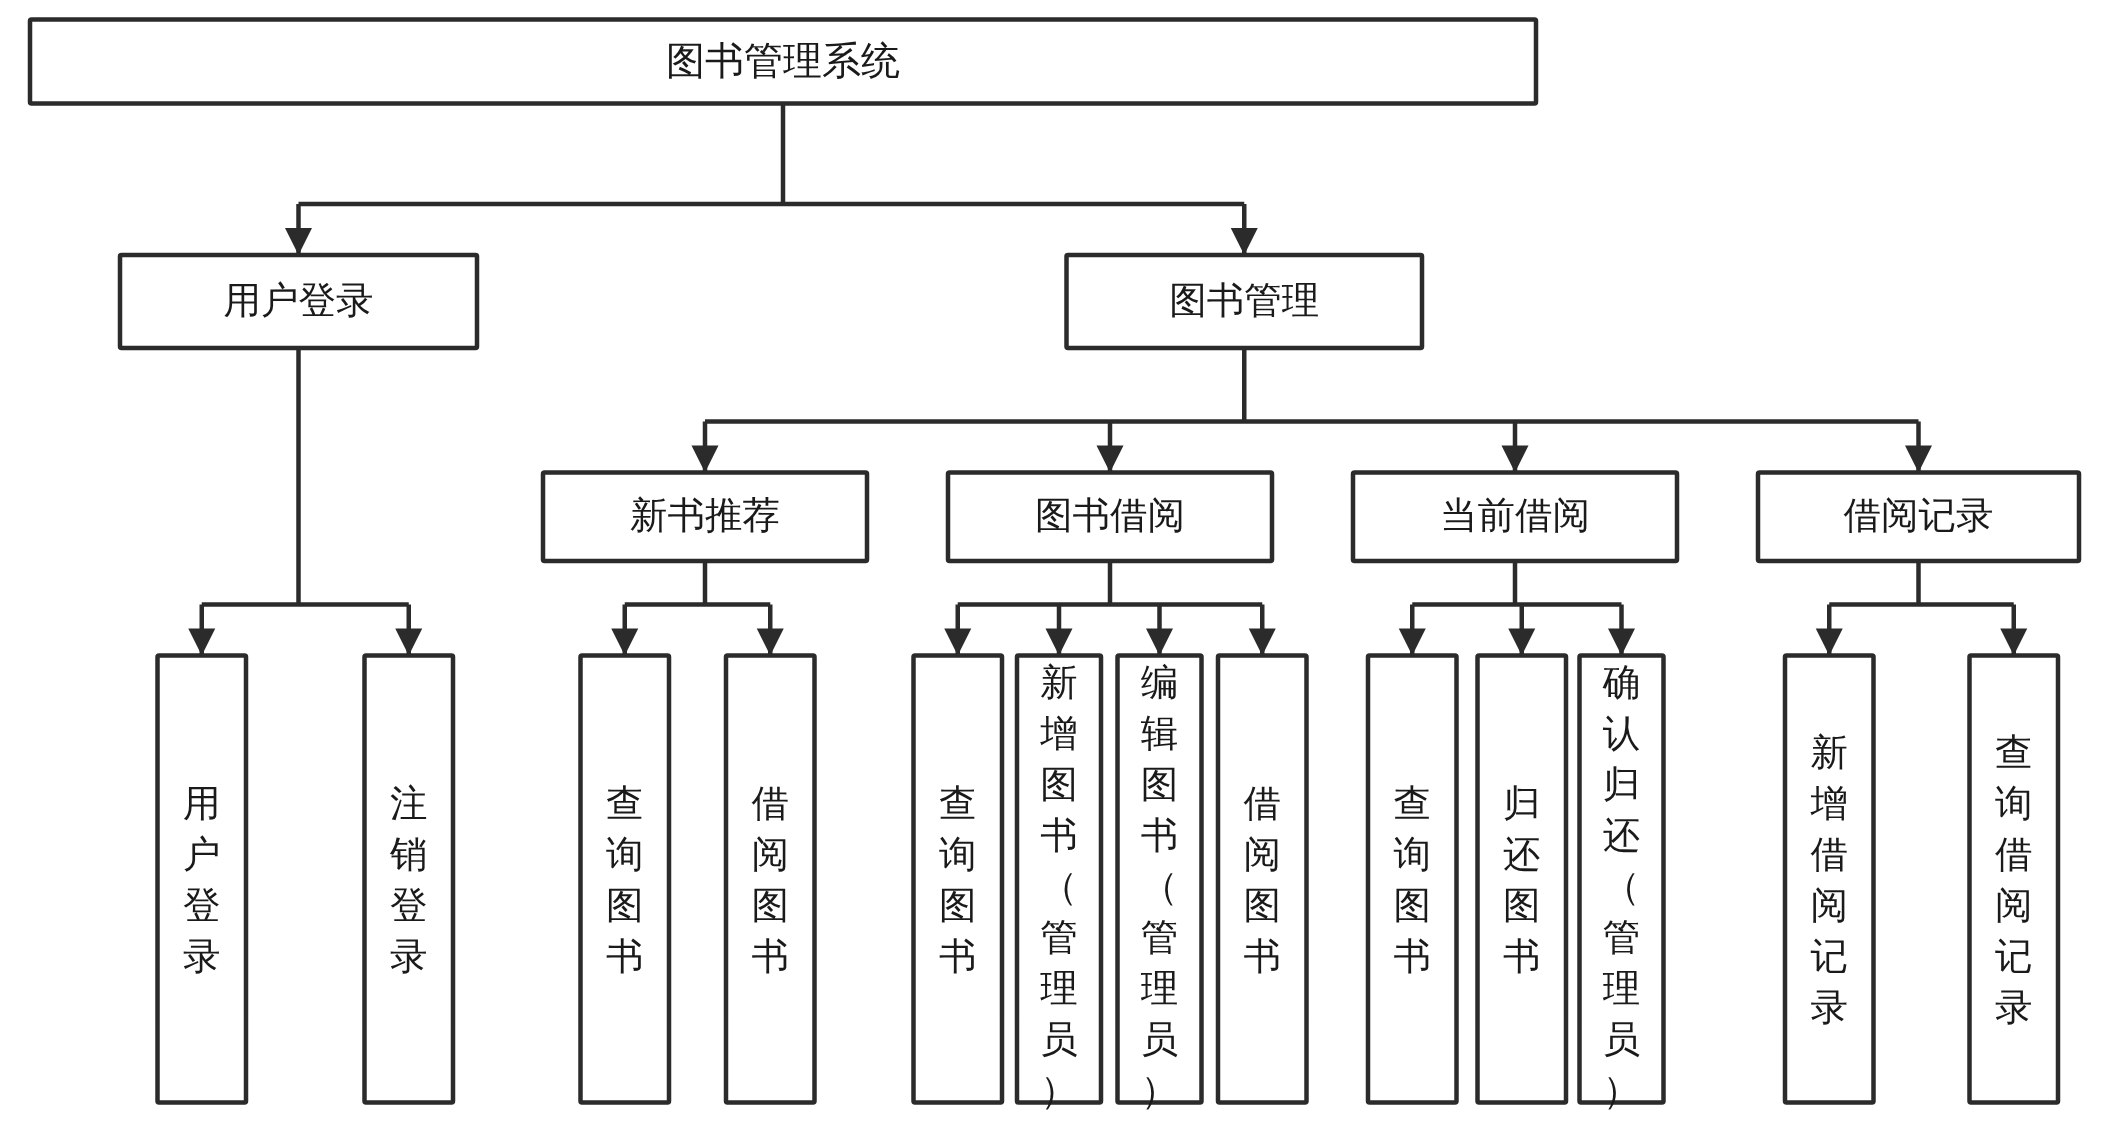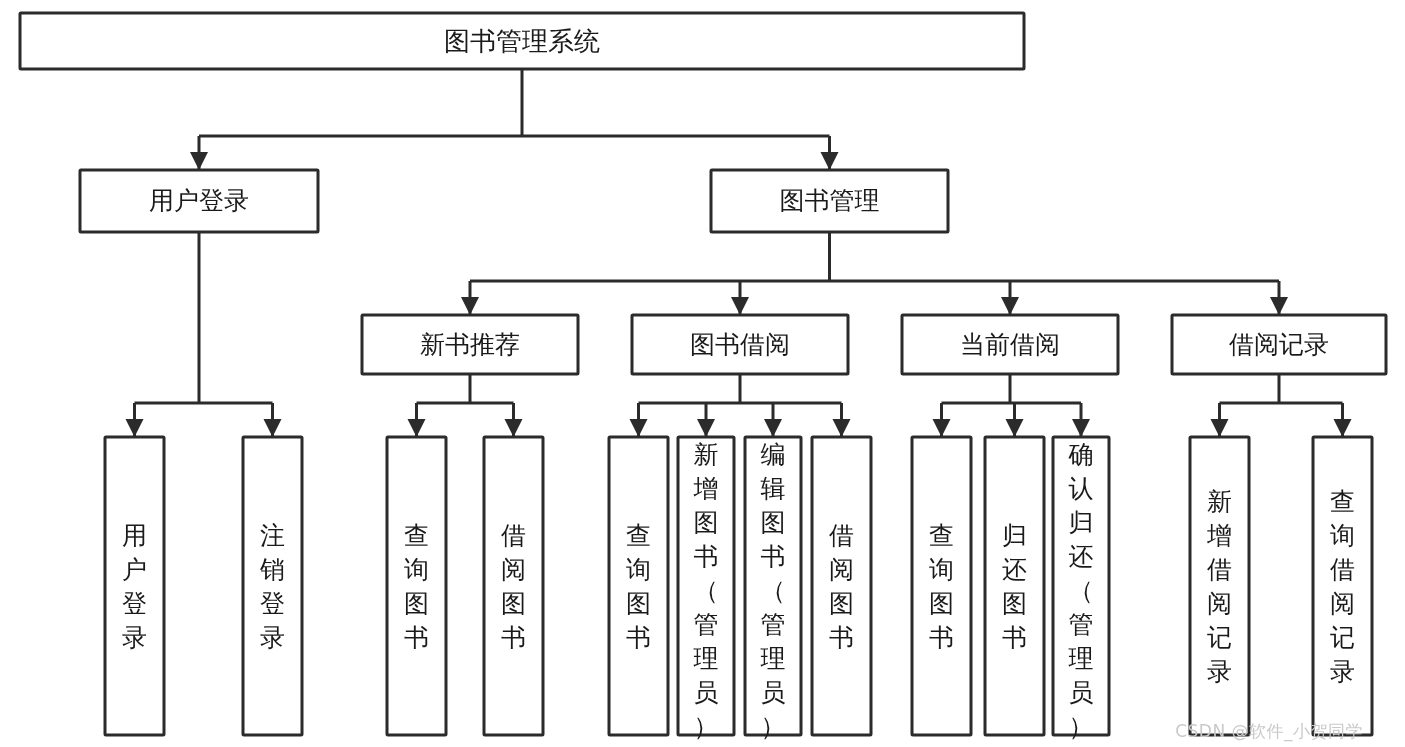--- a/index.html
+++ b/index.html
@@ -165,14 +165,13 @@
         <g class="node">
           <rect x="1190" y="437" width="59" height="298" rx="1" class="node-box"></rect>
           <text x="1219.5" y="510" class="vert-label"><tspan x="1219.5" dy="0">新</tspan><tspan x="1219.5" dy="34">增</tspan><tspan x="1219.5" dy="34">借</tspan><tspan x="1219.5" dy="34">阅</tspan><tspan x="1219.5" dy="34">记</tspan><tspan x="1219.5" dy="34">录</tspan></text>
         </g>
         <g class="node">
           <rect x="1313" y="437" width="59" height="298" rx="1" class="node-box"></rect>
           <text x="1342.5" y="510" class="vert-label"><tspan x="1342.5" dy="0">查</tspan><tspan x="1342.5" dy="34">询</tspan><tspan x="1342.5" dy="34">借</tspan><tspan x="1342.5" dy="34">阅</tspan><tspan x="1342.5" dy="34">记</tspan><tspan x="1342.5" dy="34">录</tspan></text>
         </g>
       </g>
   </svg>
-  <div class="watermark">CSDN @软件_小贺同学</div>
 </div>
 
 </body></html>

